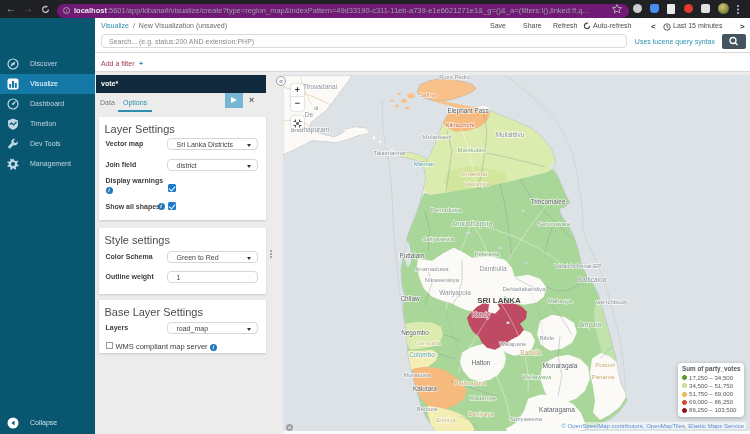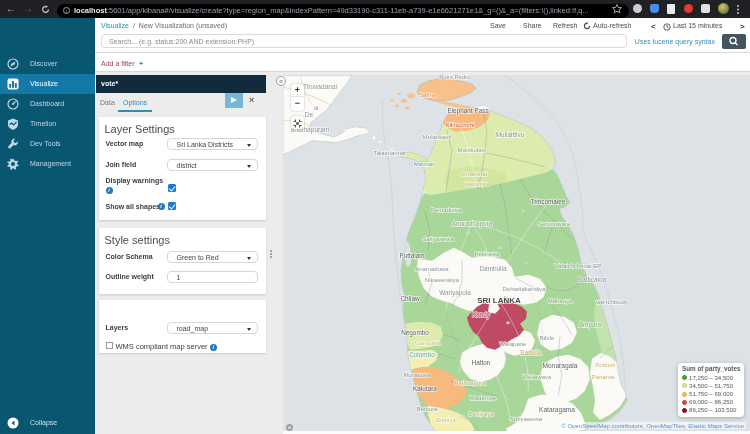--- a/index.html
+++ b/index.html
@@ -1,21 +1,21 @@
 <!DOCTYPE html>
 <html><head>
 <meta charset="utf-8">
 <style>
   * { margin:0; padding:0; box-sizing:border-box; }
   html,body { width:750px; height:434px; overflow:hidden; font-family:"Liberation Sans", sans-serif; }
   .abs { position:absolute; }
   
   #chrome { position:absolute; left:0; top:0; width:750px; height:18px; background:#202124; }
   #chrome .navic { position:absolute; top:3px; color:#c7c7c7; font-size:10px; }
-  #urlpill { position:absolute; left:57px; top:4px; width:572px; height:14px; background:#000000; border-radius:7px; color:#9aa0a6; font-size:7.5px; line-height:14px; padding-left:17px; white-space:nowrap; overflow:hidden; }
+  #urlpill { position:absolute; left:57px; top:4px; width:572px; height:14px; background:#701a75; border-radius:7px; color:#9aa0a6; font-size:7.5px; line-height:14px; padding-left:17px; white-space:nowrap; overflow:hidden; }
   #urlpill b { color:#e8eaed; font-weight:bold; }
   
   #sidebar { position:absolute; left:0; top:18px; width:95px; height:416px; background:#095670; }
   #logo { position:absolute; left:0; top:0; width:95px; height:36px; background:#13607a; }
   #logo .word { position:absolute; left:29px; top:9px; color:#fff; font-size:13px; font-weight:bold; letter-spacing:0.2px; }
   .navitem { position:absolute; left:0; width:95px; height:20px; color:#bfd9e4; font-size:7px; }
   .navitem .lbl { position:absolute; left:30px; top:6px; }
   .navitem.active { background:#1479a7; color:#fff; }
   .navitem svg { position:absolute; left:7px; top:4px; }
   
@@ -183,20 +183,21 @@
     <div class="fsel" style="top:42px;">district<span class="car"></span></div>
     <div class="flabel" style="top:60px;">Display warnings</div>
     <span class="info" style="position:absolute;left:7px;top:70px;">i</span>
     <div class="chk" style="left:69px;top:67px;"></div>
     <div class="flabel" style="top:86px;">Show all shapes</div>
       <span class="info" style="position:absolute;left:59px;top:86px;">i</span>
     <div class="chk" style="left:69px;top:85px;"></div>
   </div>
 
   <div class="card" id="card3" style="top:228px;height:53px;">
+    <h2>Base Layer Settings</h2>
     <div class="flabel" style="top:24px;">Layers</div>
     <div class="fsel" style="top:22px;">road_map<span class="car"></span></div>
     <div style="position:absolute;left:7px;top:42px;width:7px;height:7px;border:1px solid #999;background:#fff;"></div>
     <span style="position:absolute;left:17px;top:42px;font-size:7.5px;color:#3d3d3d;">WMS compliant map server <span class="info">i</span></span>
   </div>
 
   <div style="position:absolute;left:175px;top:178px;width:1.5px;height:1.5px;background:#9a9a9a;border-radius:50%;box-shadow:0 3px 0 #9a9a9a, 0 6px 0 #9a9a9a;"></div>
 </div>
 
 <div style="position:absolute;left:283px;top:430.5px;width:467px;height:3.5px;background:#fbfbfb;"></div>

